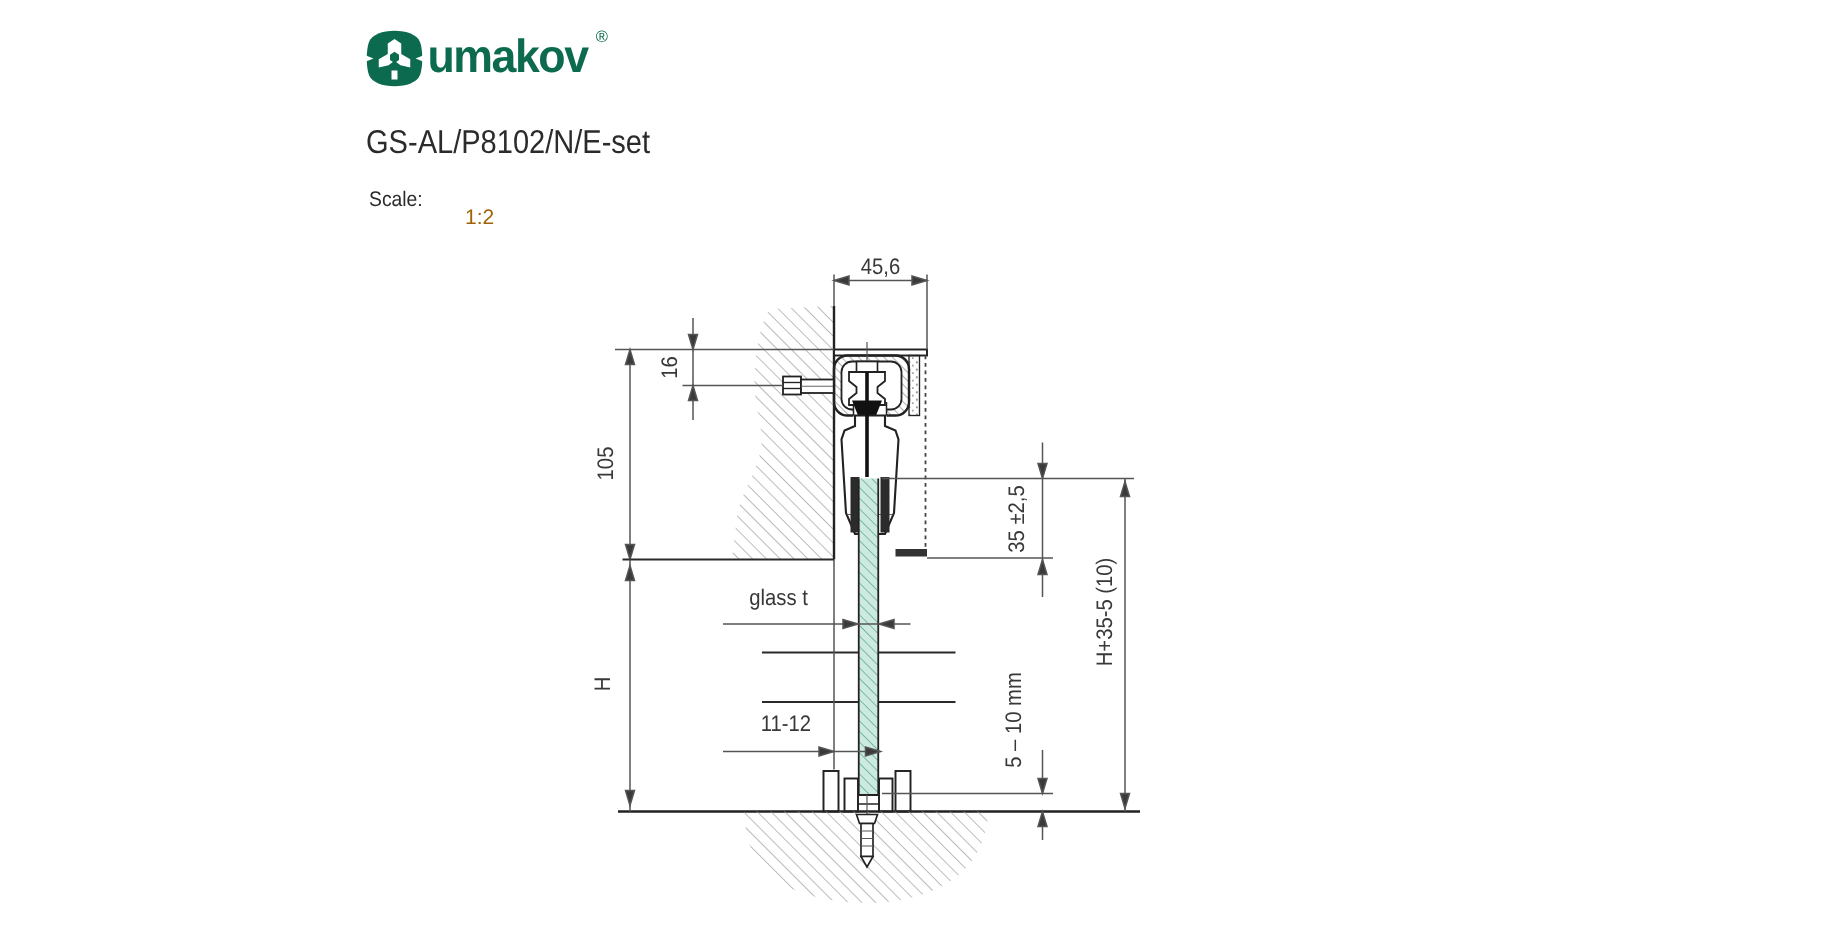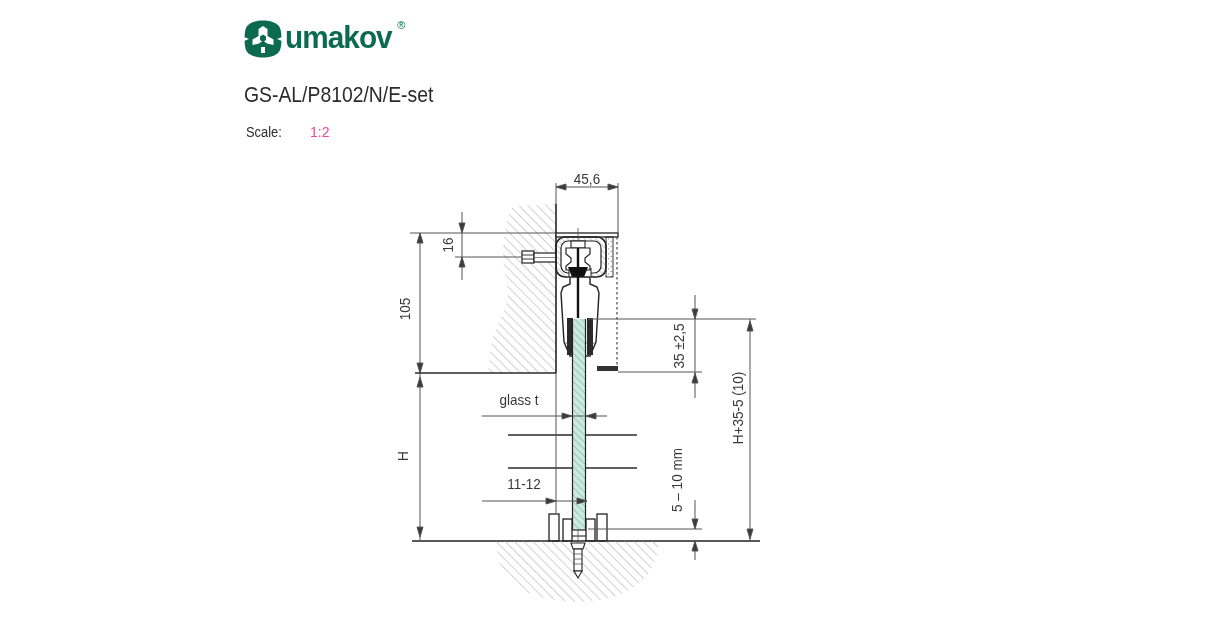--- a/index.html
+++ b/index.html
@@ -13,21 +13,21 @@
   .brand-text{
     font-size:31px;font-weight:bold;color:#0c6b4e;letter-spacing:-1px;
     line-height:36px;margin-left:3px;transform:scaleX(0.96);transform-origin:left;
   }
   .brand-reg{font-size:11px;color:#0c6b4e;vertical-align:super;line-height:10px;margin-left:1px;}
   .doc-title{
     position:absolute;left:244px;top:82px;font-size:22px;color:#2b2b2b;
     letter-spacing:0px;transform:scaleX(0.88);transform-origin:left;white-space:nowrap;
   }
   .scale-row{position:absolute;left:246px;top:124px;font-size:14px;color:#2b2b2b;transform:scaleX(0.92);transform-origin:left;}
-  .scale-value{position:absolute;left:310px;top:124px;font-size:14px;color:#ec4899;}
+  .scale-value{position:absolute;left:310px;top:136px;font-size:14px;color:#a16207;}
   .dim-label{
     position:absolute;font-size:15px;color:#383838;white-space:nowrap;
     transform:translate(-50%,-50%) scaleX(0.9);
   }
   .dim-label.vert{transform:translate(-50%,-50%) rotate(-90deg) scaleX(0.9);}
 </style>
 </head>
 <body>
 
 <div id="stage">

